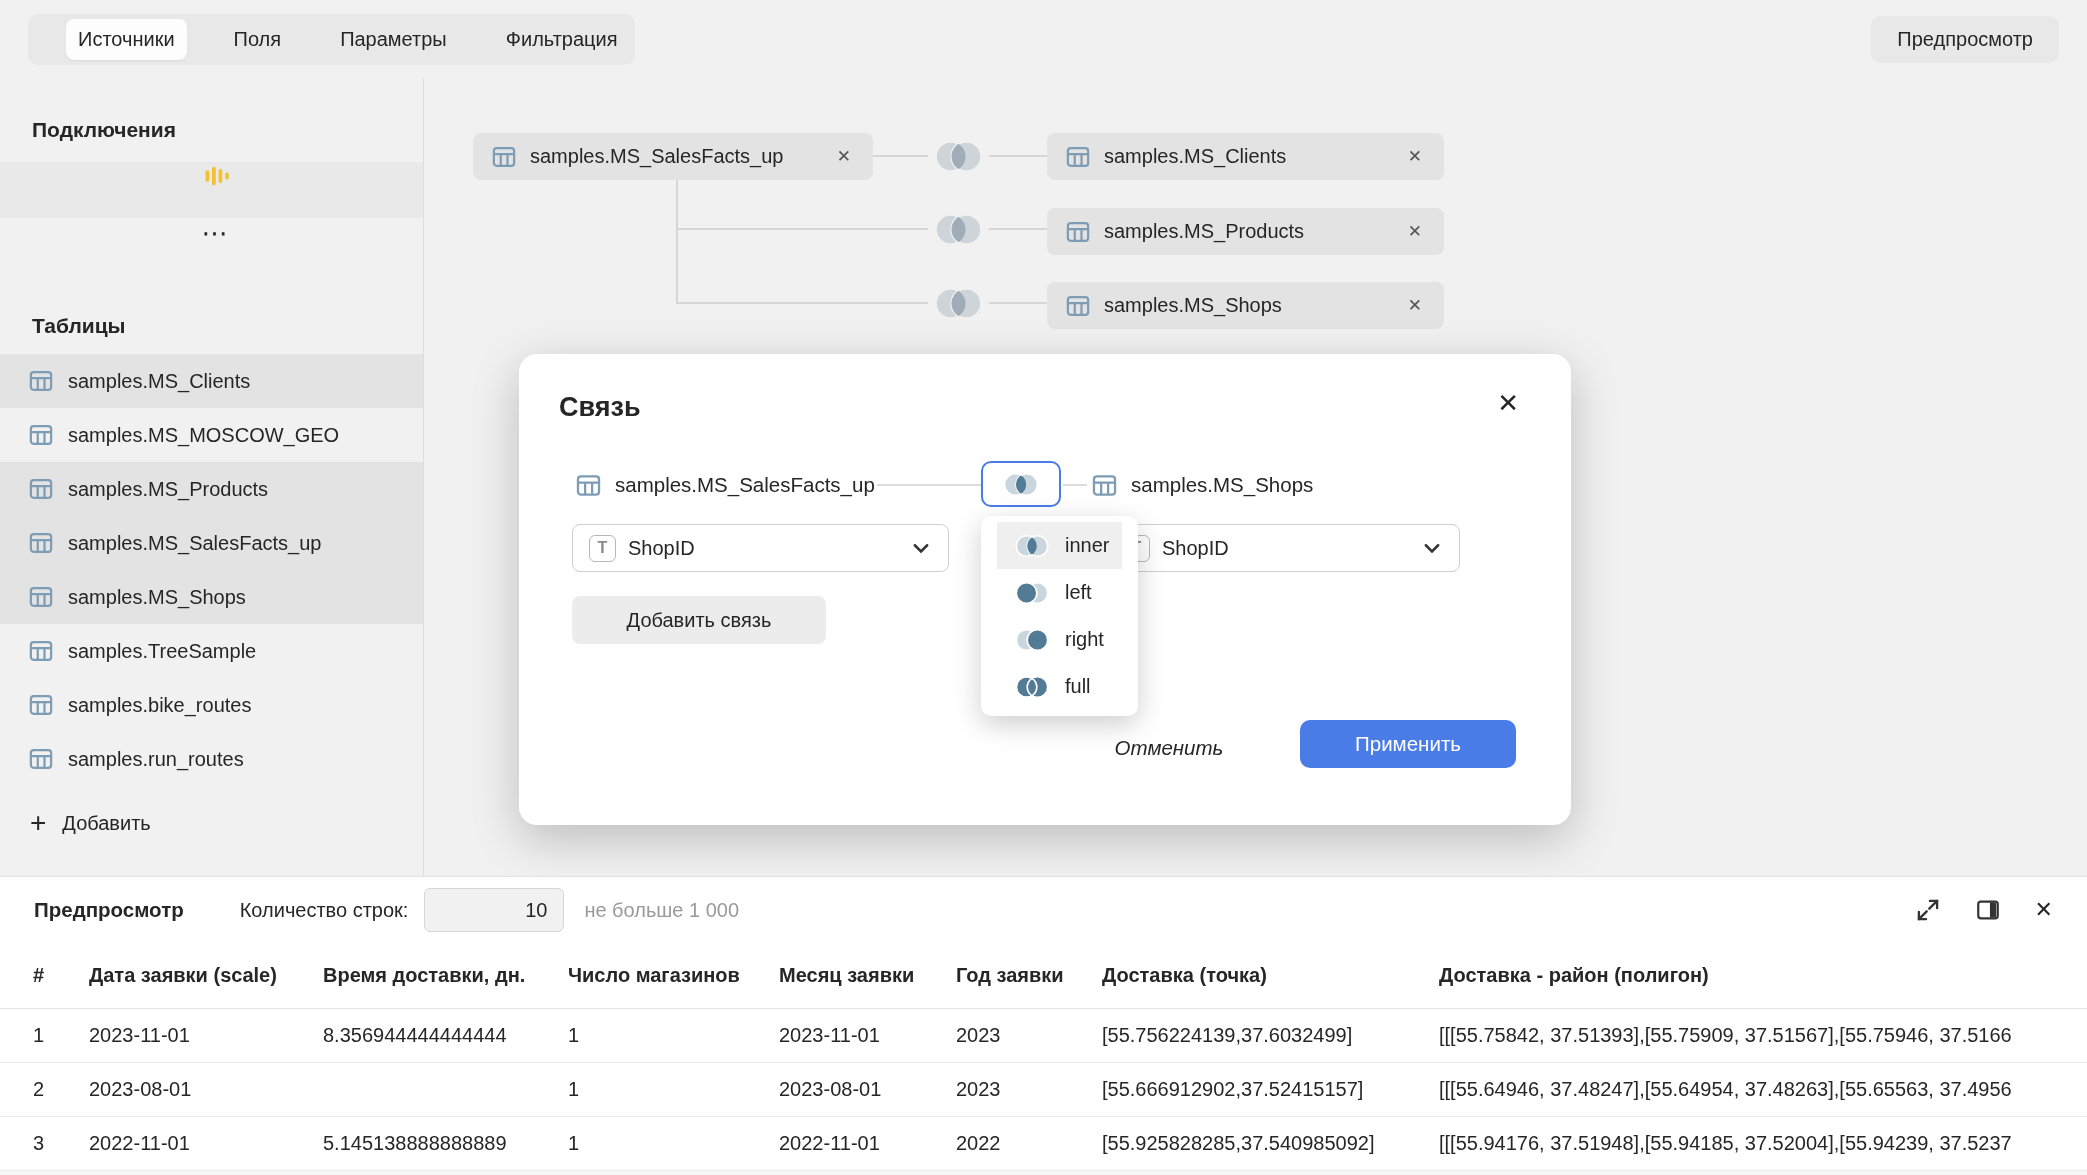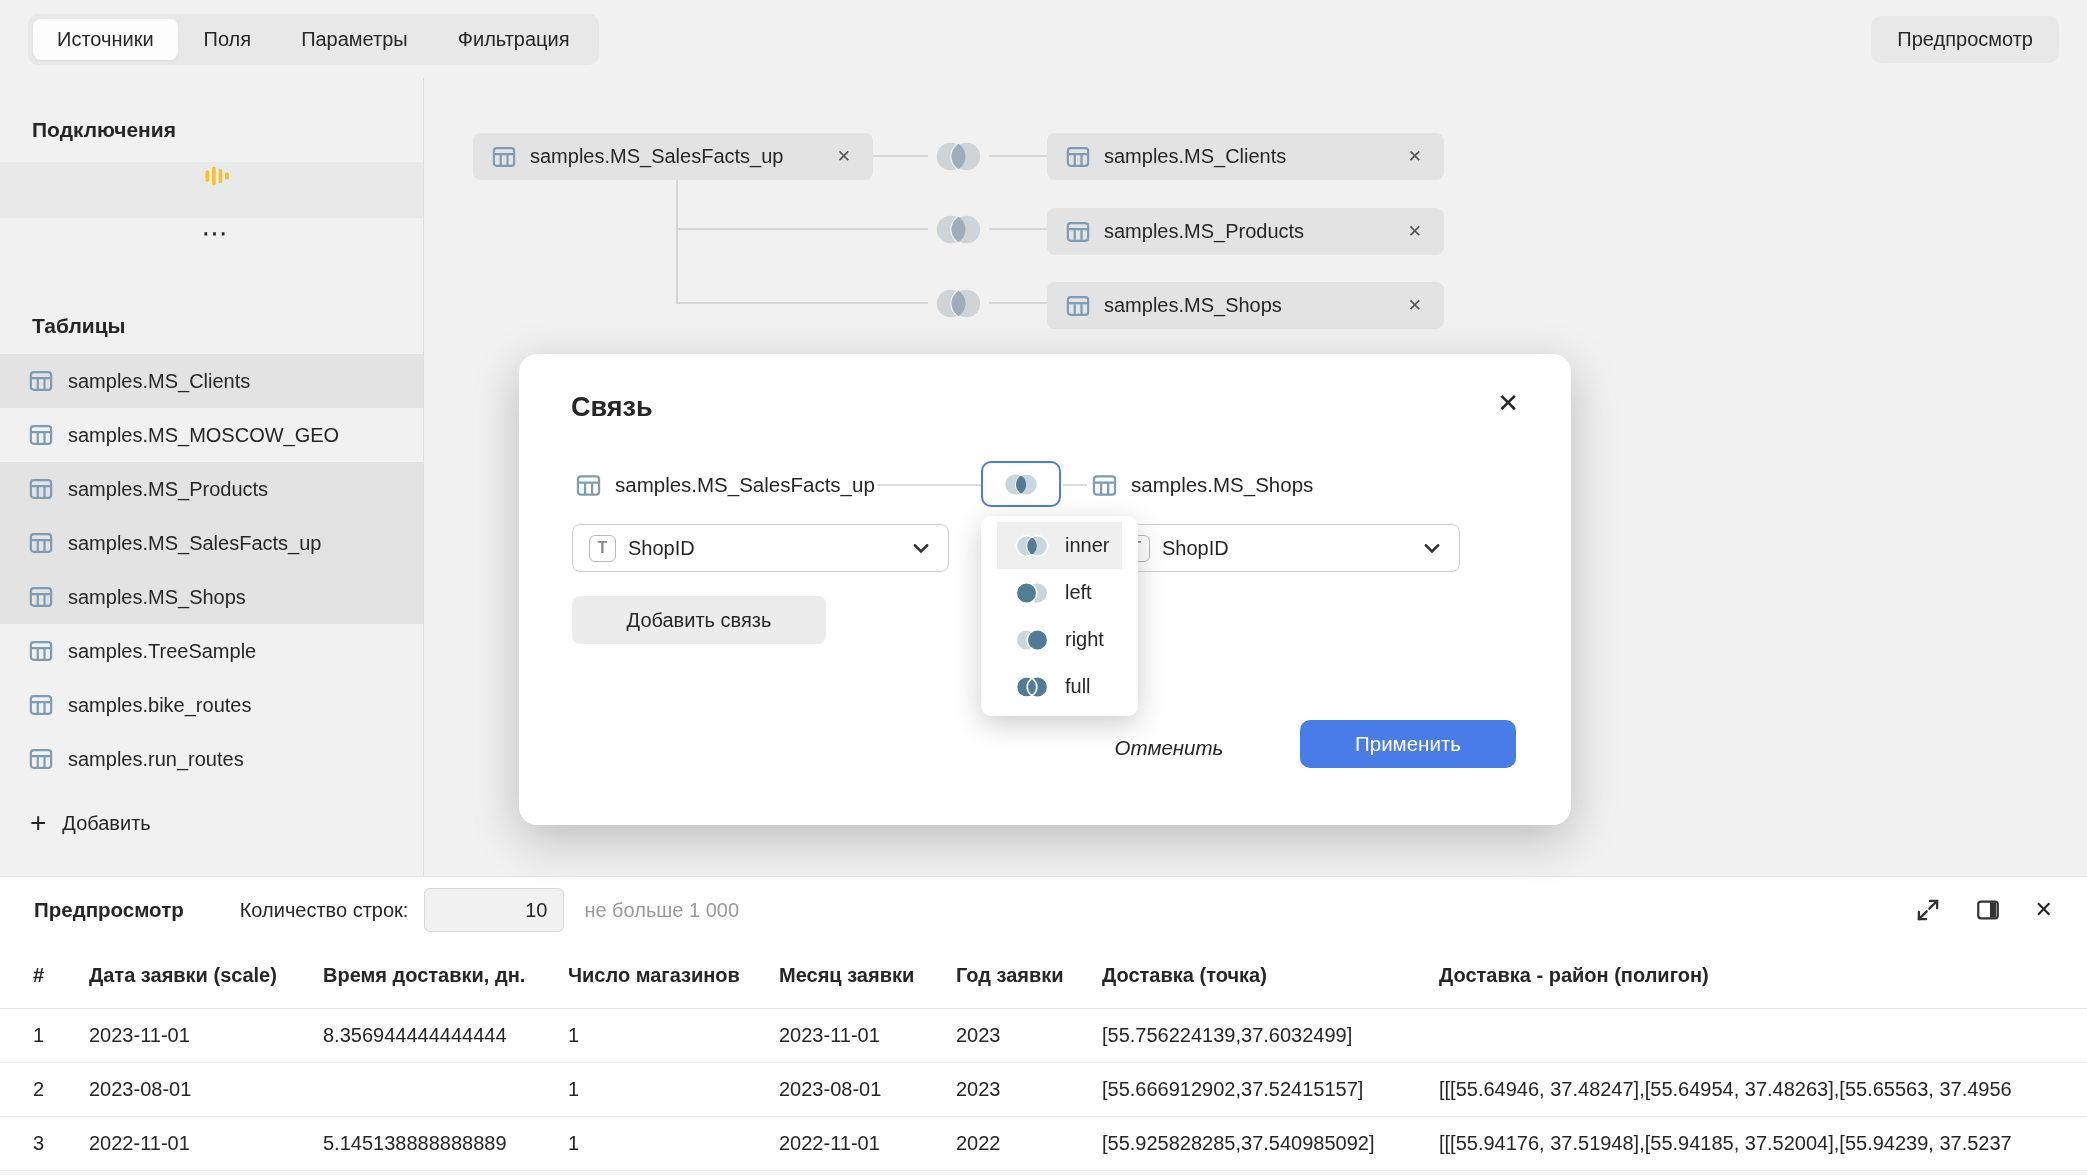--- a/index.html
+++ b/index.html
@@ -9,21 +9,21 @@
     background:#f1f1f1; color:#262626; font-size:20px;
     position:relative;
   }
   .app { position:absolute; inset:0; }
 
   
   .topbar { position:absolute; top:0; left:0; right:0; height:78px;
     display:flex; align-items:center; padding:0 28px; }
   .tabs-group { display:flex; align-items:center; background:#e8e8e8;
     border-radius:10px; padding:5px; gap:2px; }
-  .tab { padding:9px 24px; border-radius:8px; font-size:20px; cursor:pointer; white-space:nowrap; }
+  .tab { padding:9px 12px; border-radius:8px; font-size:20px; cursor:pointer; white-space:nowrap;margin-left:33px; }
   .tab.active { background:#fdfdfd; box-shadow:0 1px 2px rgba(0,0,0,0.06); }
   .preview-pill { margin-left:auto; background:#e8e8e8; border:none; cursor:pointer;
     font-family:inherit; font-size:20px; color:#262626;
     padding:12px 26px; border-radius:10px; }
 
   
   .sidebar { position:absolute; top:78px; left:0; width:424px; height:798px;
     border-right:1px solid #dedede; }
   .side-title { font-weight:bold; font-size:21px; margin:40px 0 20px 32px; }
   .side-title.second { margin-top:96px; margin-bottom:16px; }
@@ -46,21 +46,21 @@
   .node-src   { left:473px; top:133px; width:400px; }
   .node-t1 { left:1047px; top:133px; width:397px; }
   .node-t2 { left:1047px; top:208px; width:397px; }
   .node-t3 { left:1047px; top:282px; width:397px; }
   .cline { position:absolute; background:#d6d6d6; }
   .venn-canvas { position:absolute; width:61px; height:37px; cursor:pointer; }
 
   
   .modal { position:absolute; left:519px; top:354px; width:1052px; height:471px;
     background:#fff; border-radius:18px; box-shadow:0 14px 48px rgba(0,0,0,0.22); z-index:10; }
-  .modal-title { position:absolute; left:52px; top:38px; font-size:27px; font-weight:bold; }
+  .modal-title { position:absolute; left:40px; top:38px; font-size:27px; font-weight:bold; }
   .modal-close { position:absolute; right:52px; top:34px; font-size:26px; cursor:pointer; color:#262626; background:none; border:none; font-family:inherit; }
   .jr-icon-l { position:absolute; left:56px; top:118px; }
   .jr-label-l { position:absolute; left:96px; top:119px; font-size:20.5px; }
   .jr-line-l { position:absolute; left:358px; top:130px; width:104px; height:2px; background:#dcdcdc; }
   .join-btn { position:absolute; left:462px; top:107px; width:80px; height:46px;
     background:#fff; border:2px solid #4a7ce8; border-radius:10px;
     display:flex; align-items:center; justify-content:center; cursor:pointer; }
   .jr-line-r { position:absolute; left:544px; top:130px; width:24px; height:2px; background:#dcdcdc; }
   .jr-icon-r { position:absolute; left:572px; top:118px; }
   .jr-label-r { position:absolute; left:612px; top:119px; font-size:20.5px; }
@@ -395,20 +395,21 @@
         <div class="pcell">Доставка - район (полигон)</div>
       </div>
       <div class="prow pdata">
         <div class="pcell">1</div>
         <div class="pcell">2023-11-01</div>
         <div class="pcell">8.356944444444444</div>
         <div class="pcell">1</div>
         <div class="pcell">2023-11-01</div>
         <div class="pcell">2023</div>
         <div class="pcell">[55.756224139,37.6032499]</div>
+        <div class="pcell">[[[55.75842, 37.51393],[55.75909, 37.51567],[55.75946, 37.5166</div>
       </div>
       <div class="prow pdata">
         <div class="pcell">2</div>
         <div class="pcell">2023-08-01</div>
         <div class="pcell"></div>
         <div class="pcell">1</div>
         <div class="pcell">2023-08-01</div>
         <div class="pcell">2023</div>
         <div class="pcell">[55.666912902,37.52415157]</div>
         <div class="pcell">[[[55.64946, 37.48247],[55.64954, 37.48263],[55.65563, 37.4956</div>

